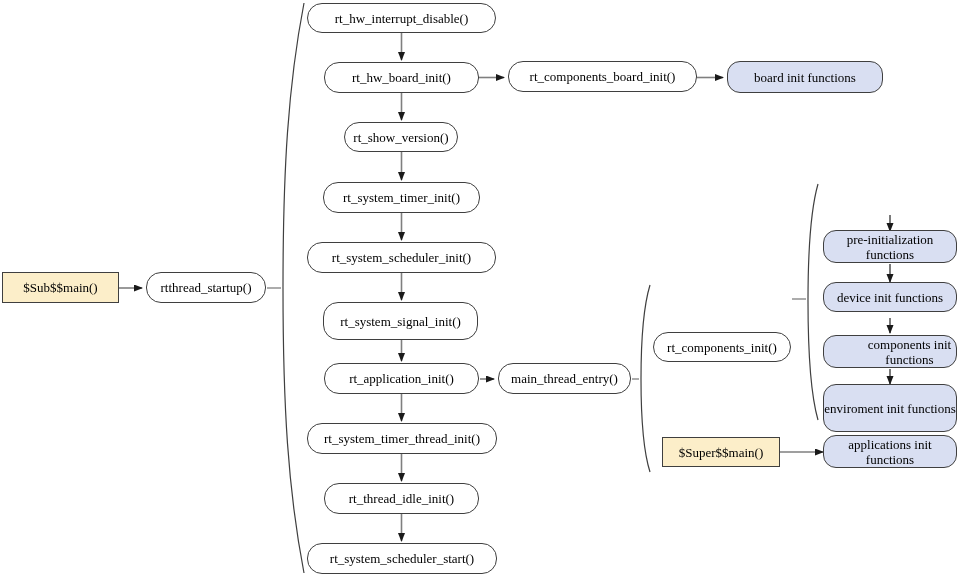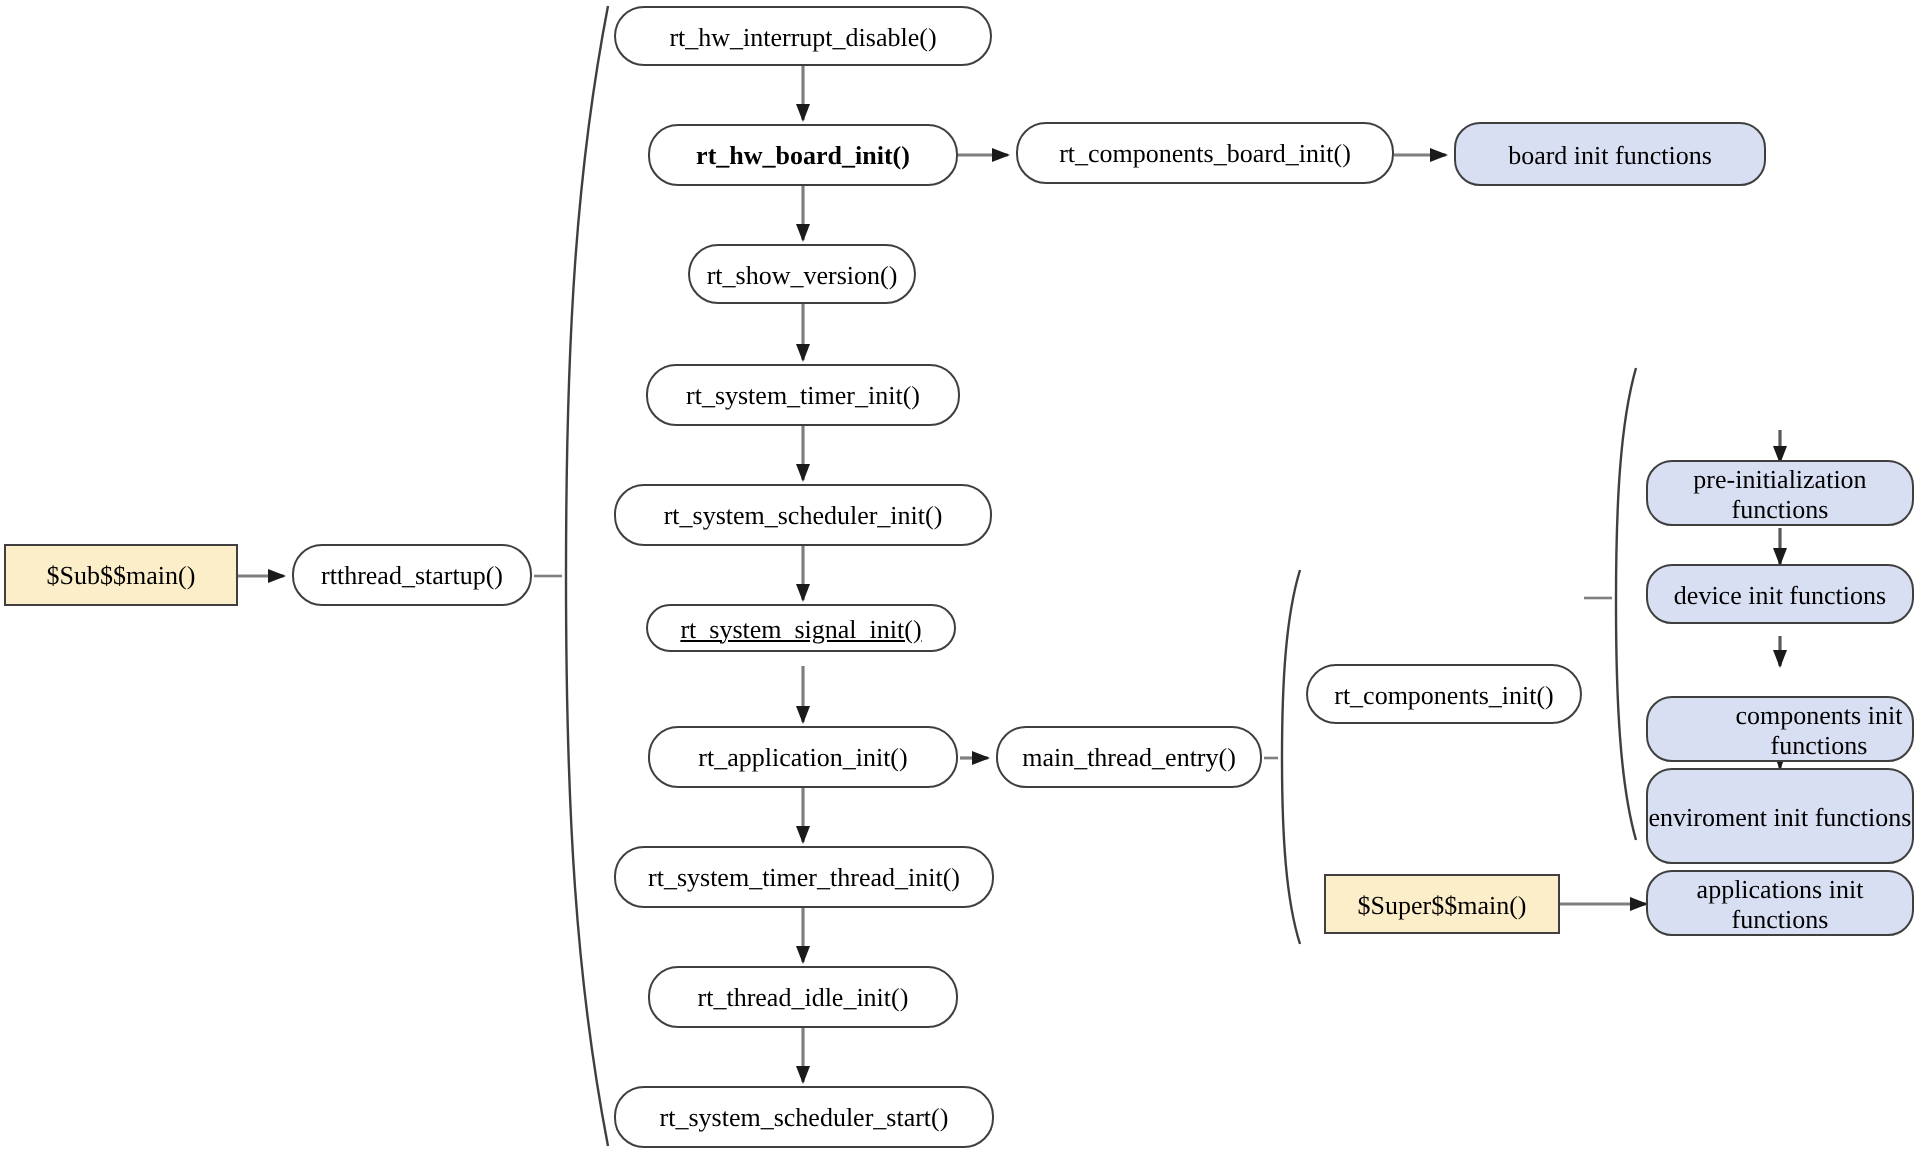--- a/index.html
+++ b/index.html
@@ -78,37 +78,37 @@
     <line class="shaft2" x1="890" y1="215" x2="890" y2="231" marker-end="url(#ah)"></line>
     <line class="shaft2" x1="890" y1="264" x2="890" y2="282" marker-end="url(#ah)"></line>
     <line class="shaft2" x1="890" y1="318" x2="890" y2="333" marker-end="url(#ah)"></line>
     <line class="shaft2" x1="890" y1="369" x2="890" y2="384" marker-end="url(#ah)"></line>
   </svg>
 
   <div class="node entry" style="left:2px;top:272px;width:117px;height:31px;">$Sub$$main()</div>
   <div class="node" style="left:146px;top:272px;width:120px;height:31px;">rtthread_startup()</div>
 
   <div class="node" style="left:307px;top:3px;width:189px;height:30px;">rt_hw_interrupt_disable()</div>
-  <div class="node" style="left:324px;top:62px;width:155px;height:31px;font-weight:bold;">rt_hw_board_init()</div>
+  <div class="node" style="left:324px;top:62px;width:155px;height:31px;">rt_hw_board_init()</div>
   <div class="node" style="left:344px;top:122px;width:114px;height:30px;">rt_show_version()</div>
   <div class="node" style="left:323px;top:182px;width:157px;height:31px;">rt_system_timer_init()</div>
   <div class="node" style="left:307px;top:242px;width:189px;height:31px;">rt_system_scheduler_init()</div>
-  <div class="node" style="left:323px;top:302px;width:155px;height:24px;text-decoration:underline;">rt_system_signal_init()</div>
+  <div class="node" style="left:323px;top:302px;width:155px;height:38px;">rt_system_signal_init()</div>
   <div class="node" style="left:324px;top:363px;width:155px;height:31px;">rt_application_init()</div>
   <div class="node" style="left:307px;top:423px;width:190px;height:31px;">rt_system_timer_thread_init()</div>
   <div class="node" style="left:324px;top:483px;width:155px;height:31px;">rt_thread_idle_init()</div>
   <div class="node" style="left:307px;top:543px;width:190px;height:31px;text-align:center;">rt_system_scheduler_start()</div>
 
   <div class="node" style="left:508px;top:61px;width:189px;height:31px;">rt_components_board_init()</div>
   <div class="node accent" style="left:727px;top:61px;width:156px;height:32px;">board init functions</div>
 
   <div class="node" style="left:498px;top:363px;width:133px;height:31px;">main_thread_entry()</div>
   <div class="node" style="left:653px;top:284px;width:138px;height:30px;margin-top:48px;">rt_components_init()</div>
   <div class="node entry" style="left:662px;top:437px;width:118px;height:30px;">$Super$$main()</div>
   <div class="node" style="left:827px;top:437px;width:130px;height:30px;">main()</div>
 
   <div class="node accent wrap" style="left:823px;top:182px;width:134px;height:33px;">pre-initialization functions</div>
   <div class="node accent wrap" style="left:823px;top:234px;width:134px;height:30px;">device init functions</div>
-  <div class="node accent wrap" style="left:823px;top:300px;width:134px;height:33px;padding-left:39px;">components init functions</div>
+  <div class="node accent wrap" style="left:823px;top:287px;width:134px;height:33px;padding-left:39px;">components init functions</div>
   <div class="node accent wrap" style="left:823px;top:336px;width:134px;height:48px;">enviroment init functions</div>
   <div class="node accent wrap" style="left:823px;top:387px;width:134px;height:33px;">applications init functions</div>
 
 </div>
 
 </body></html>

